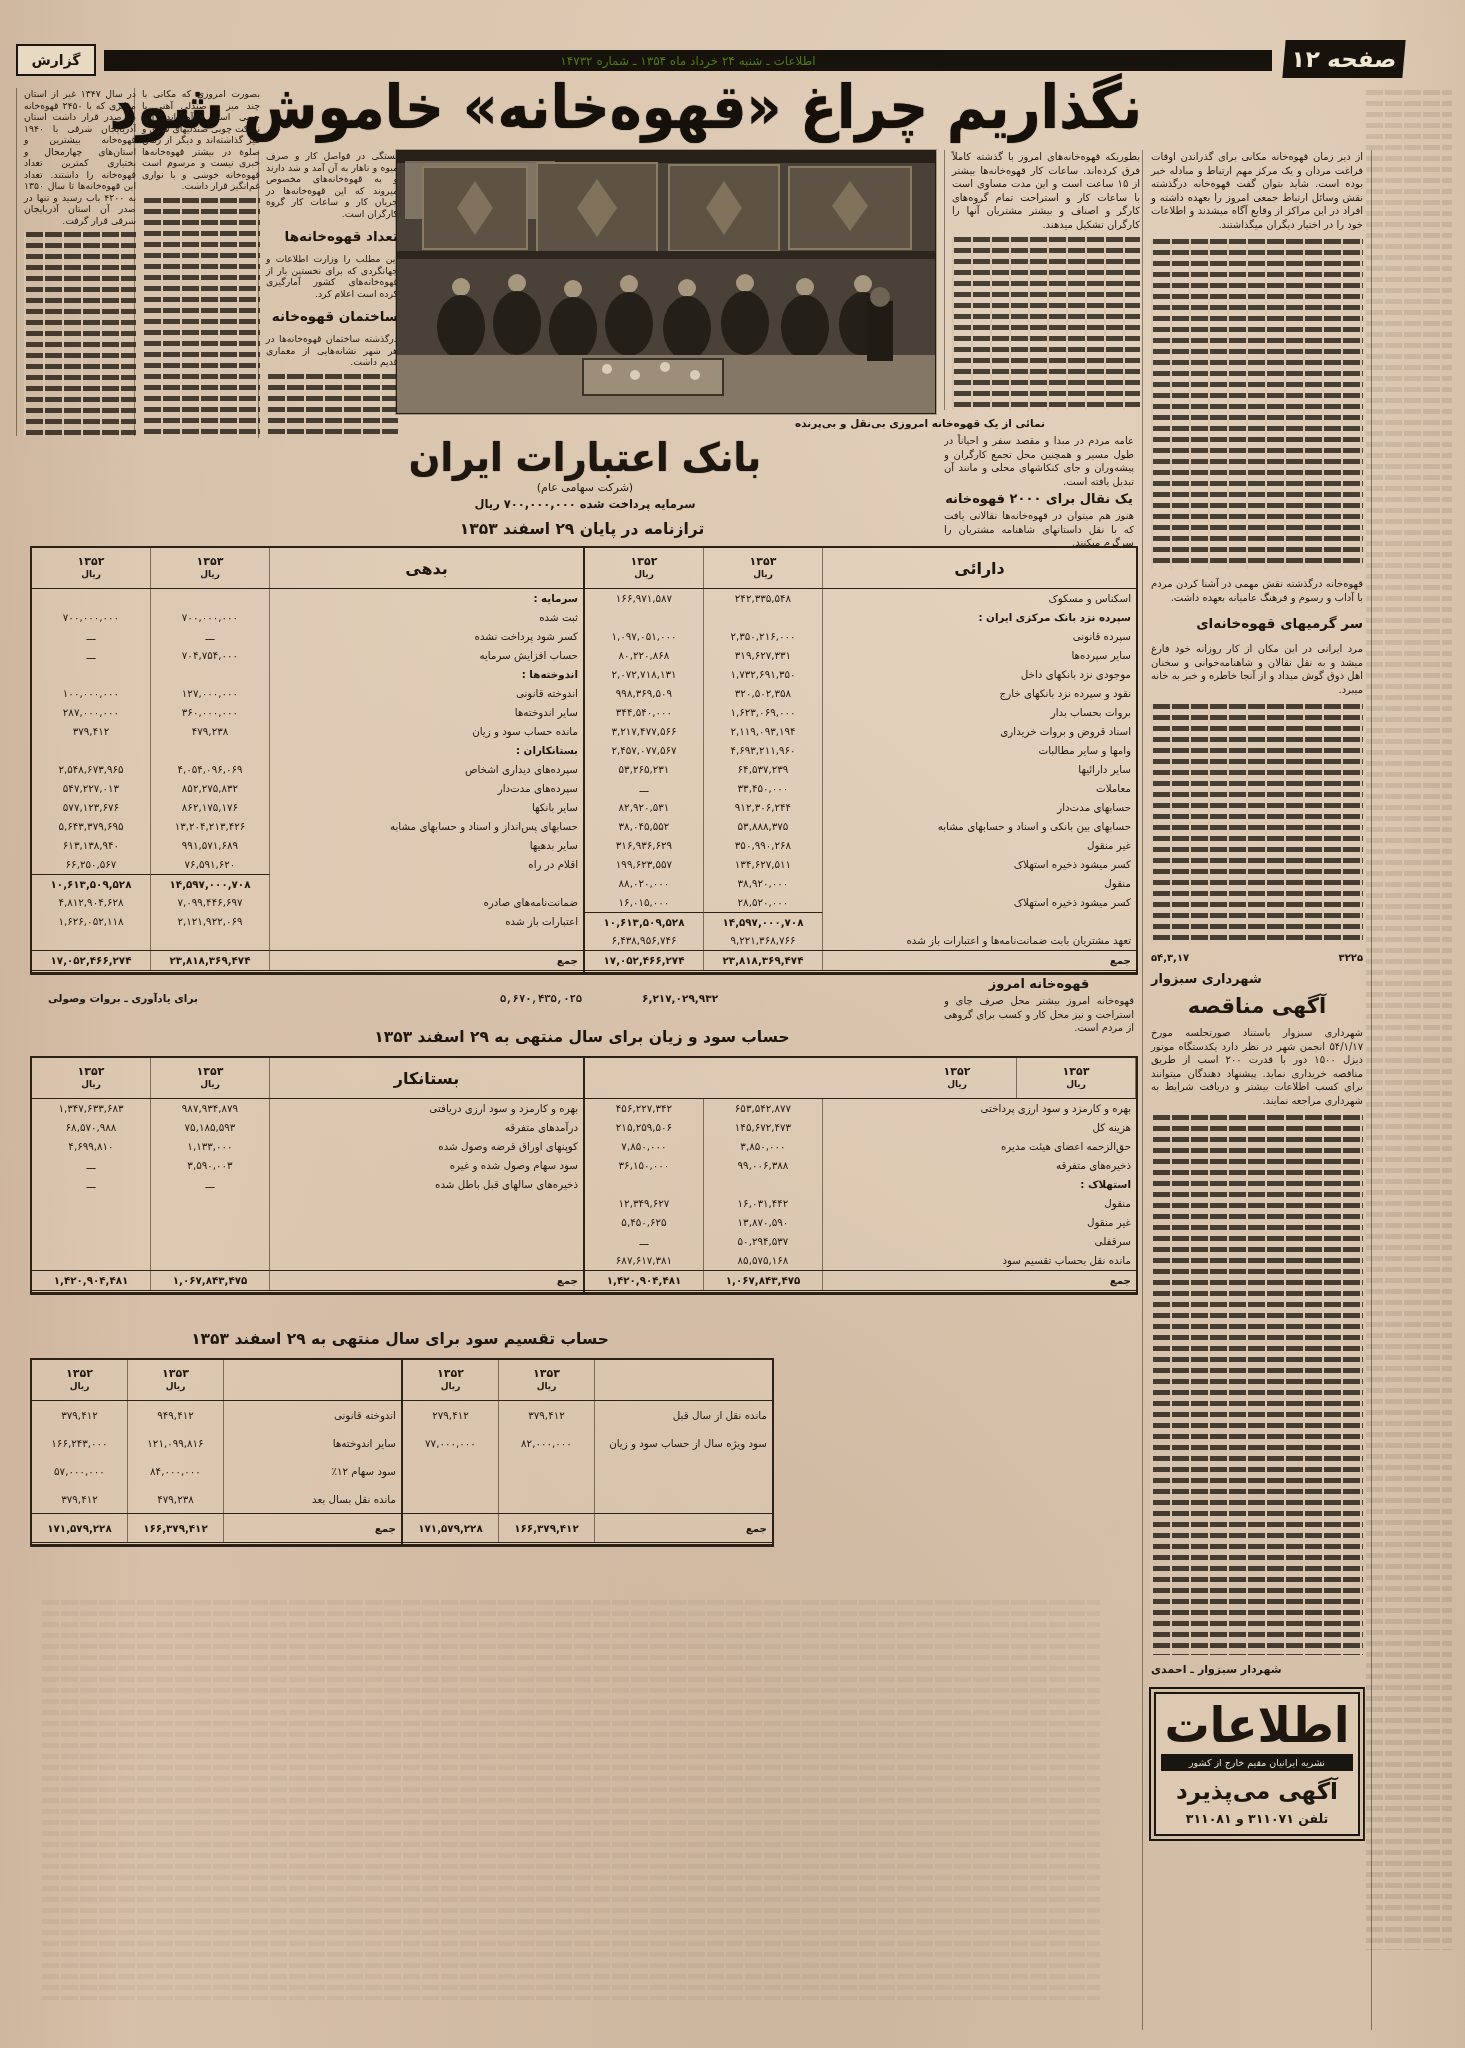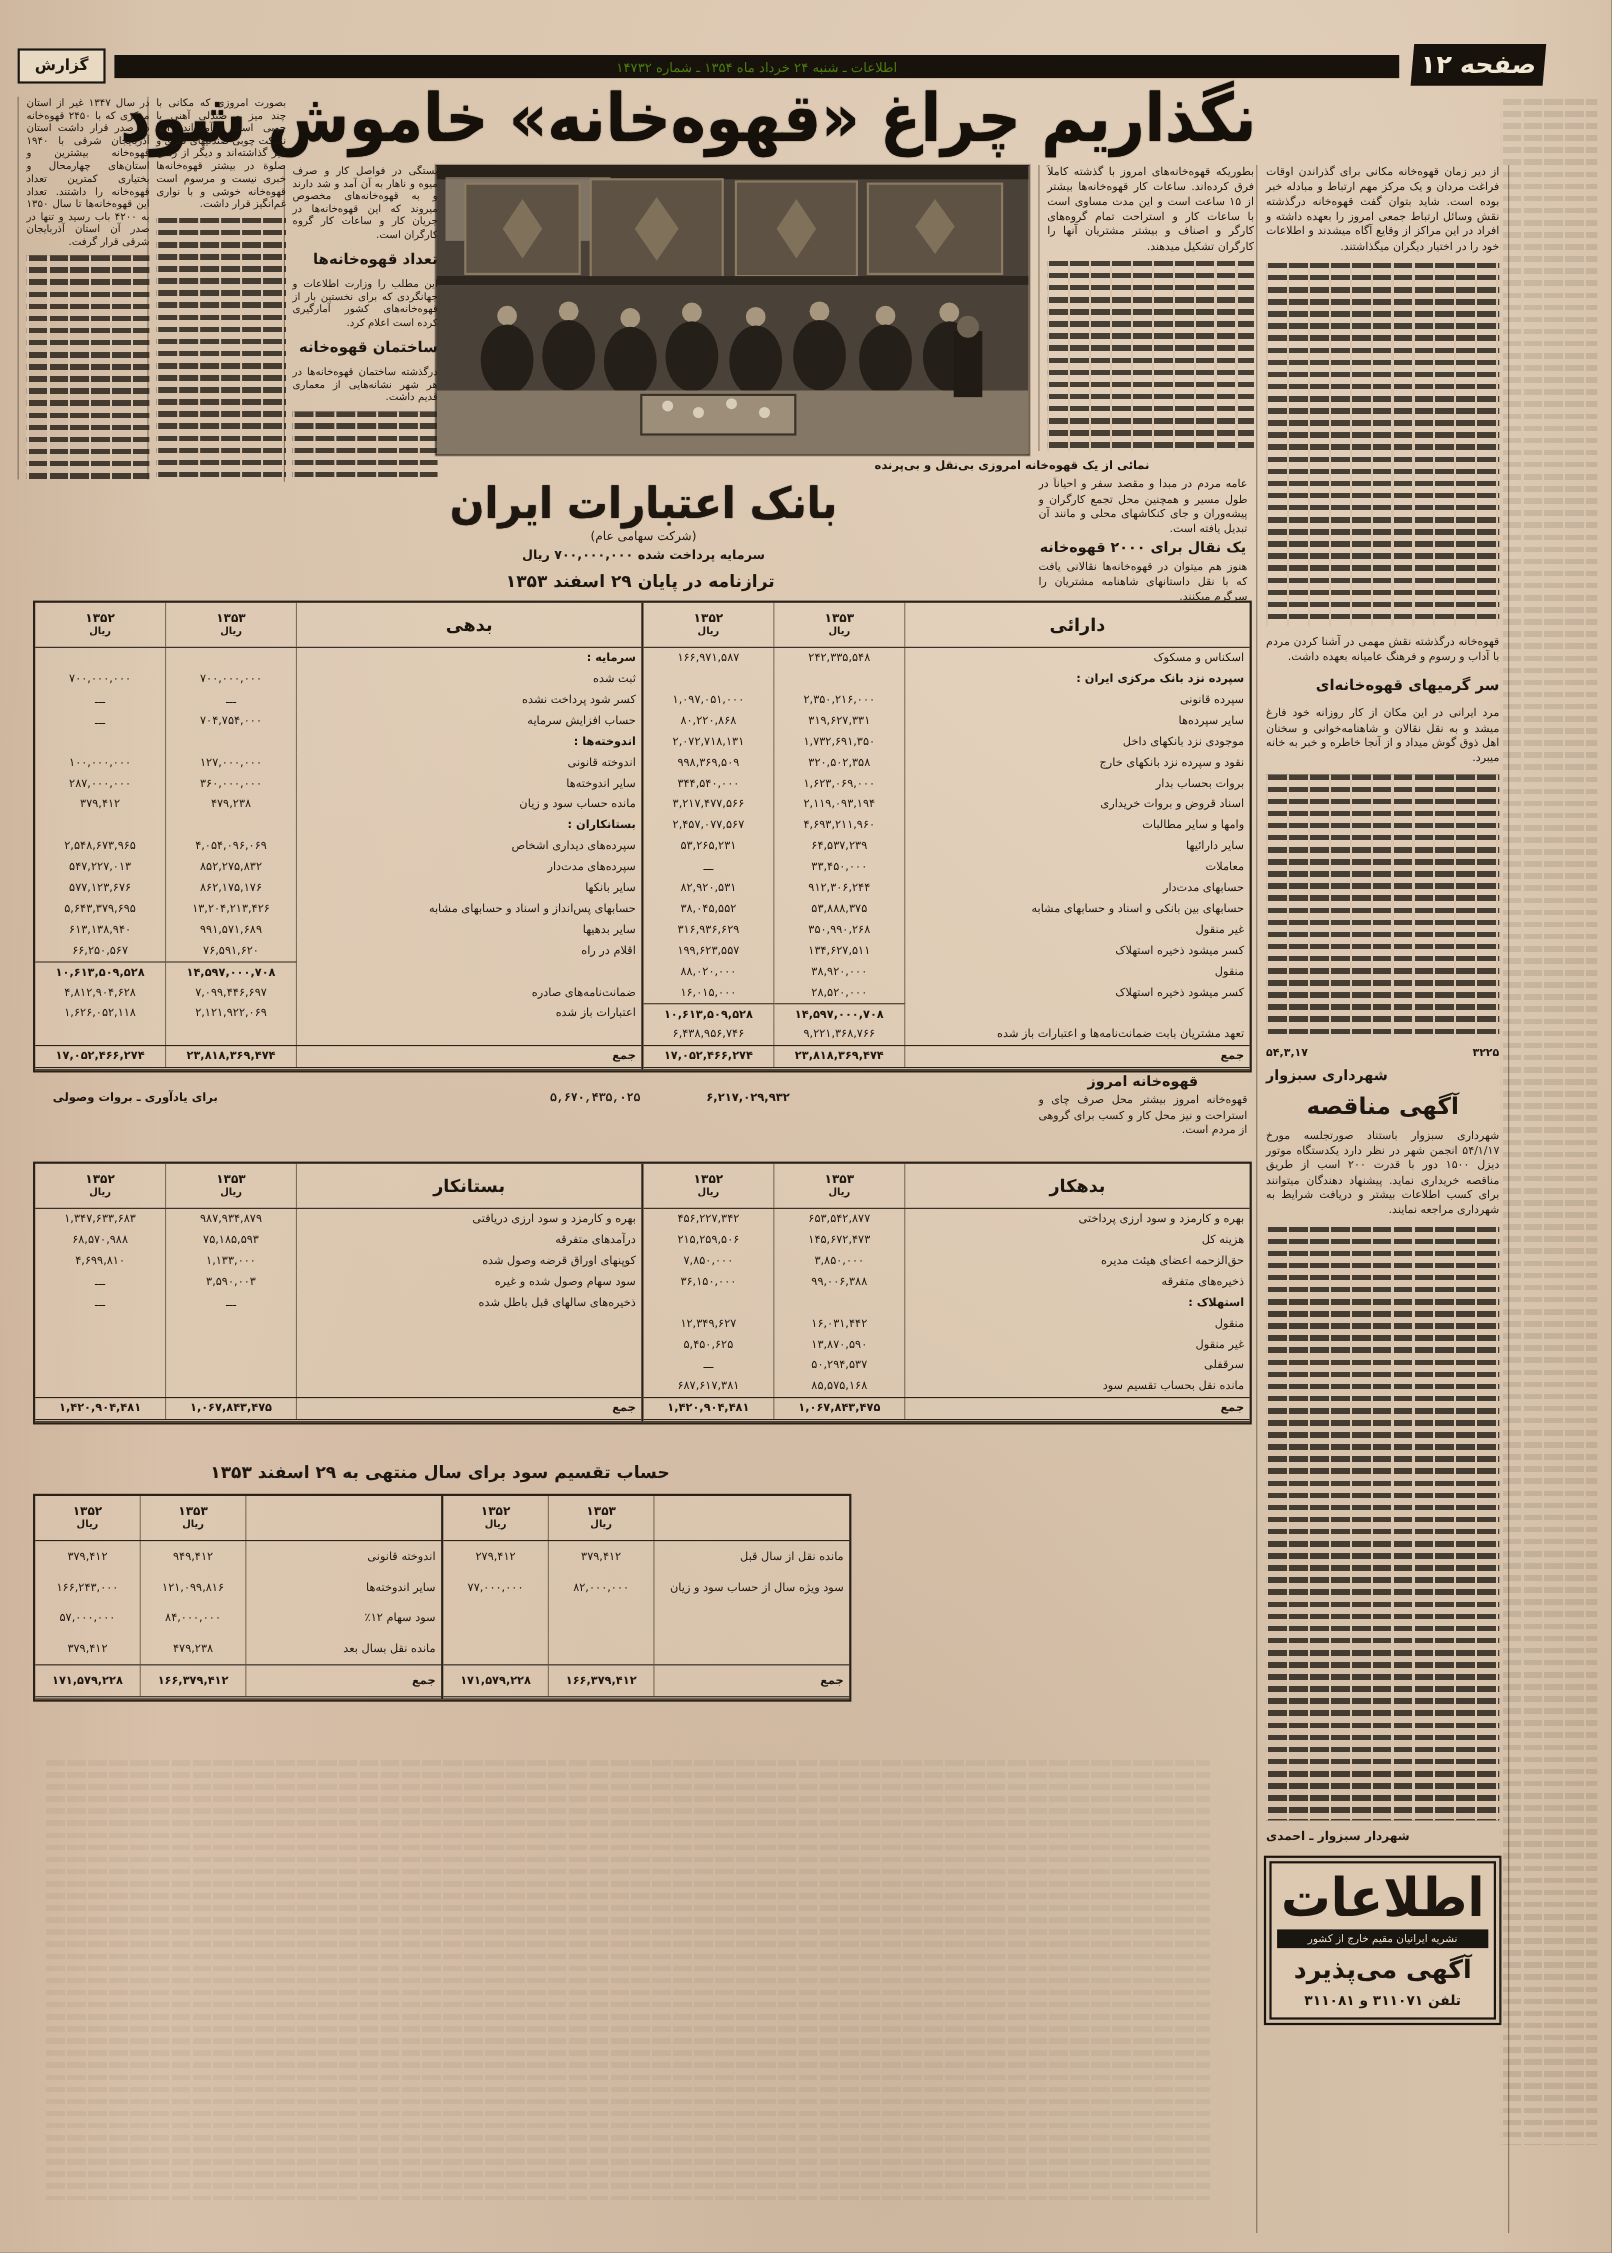--- a/index.html
+++ b/index.html
@@ -412,20 +412,21 @@
         </div>
     </div>
   </div>
 
   <div class="abs memo" style="left:30px;top:992px;width:900px;height:18px;">
     <span style="left:18px;top:0;">برای یادآوری ـ بروات وصولی</span>
     <span style="left:470px;top:0;font-family:Liberation Mono, monospace;">۵,۶۷۰,۴۳۵,۰۲۵</span>
     <span style="left:612px;top:0;">۶,۲۱۷,۰۲۹,۹۳۲</span>
   </div>
 
+  <div class="abs tbl-title" style="left:30px;top:1028px;width:1104px;">حساب سود و زیان برای سال منتهی به ۲۹ اسفند ۱۳۵۳</div>
   <div class="abs fintable" style="left:30px;top:1056px;width:1104px;">
     <div class="half">
       <div class="trow thead">
         <div class="lbl side">بستانکار</div>
         <div class="num yr">
           <span>۱۳۵۳</span>
           <span class="rial">ریال</span>
         </div>
         <div class="num yr">
           <span>۱۳۵۲</span>
@@ -480,21 +481,20 @@
           </div>
           <div class="trow total">
             <div class="lbl">جمع</div>
             <div class="num">۱,۰۶۷,۸۴۳,۴۷۵</div>
             <div class="num">۱,۴۲۰,۹۰۴,۴۸۱</div>
           </div>
         </div>
     </div>
     <div class="half">
       <div class="trow thead">
-        <div class="lbl side">بدهکار</div>
         <div class="num yr">
           <span>۱۳۵۳</span>
           <span class="rial">ریال</span>
         </div>
         <div class="num yr">
           <span>۱۳۵۲</span>
           <span class="rial">ریال</span>
         </div>
       </div>
       <div id="pl-debit-rows">

